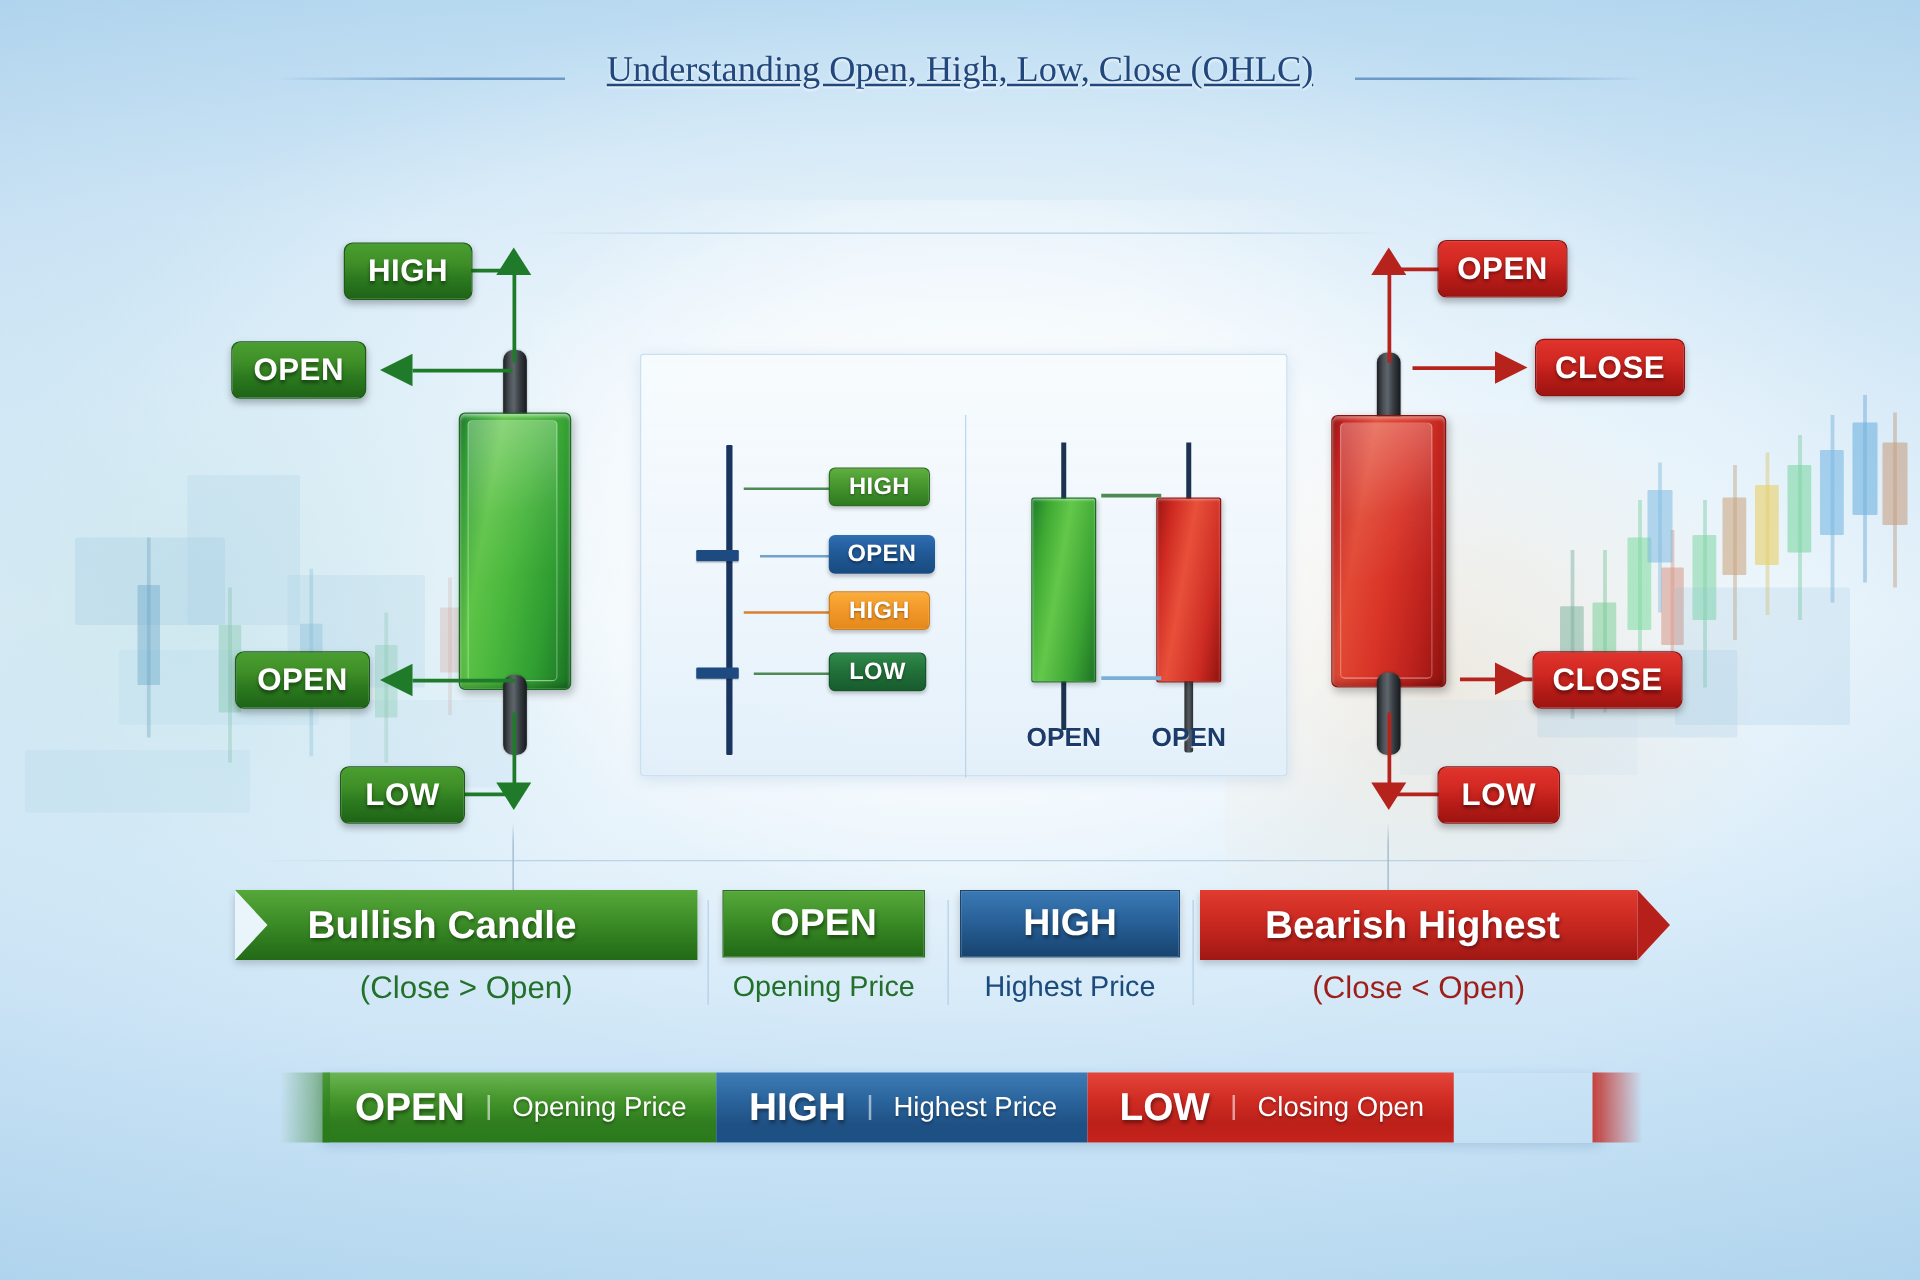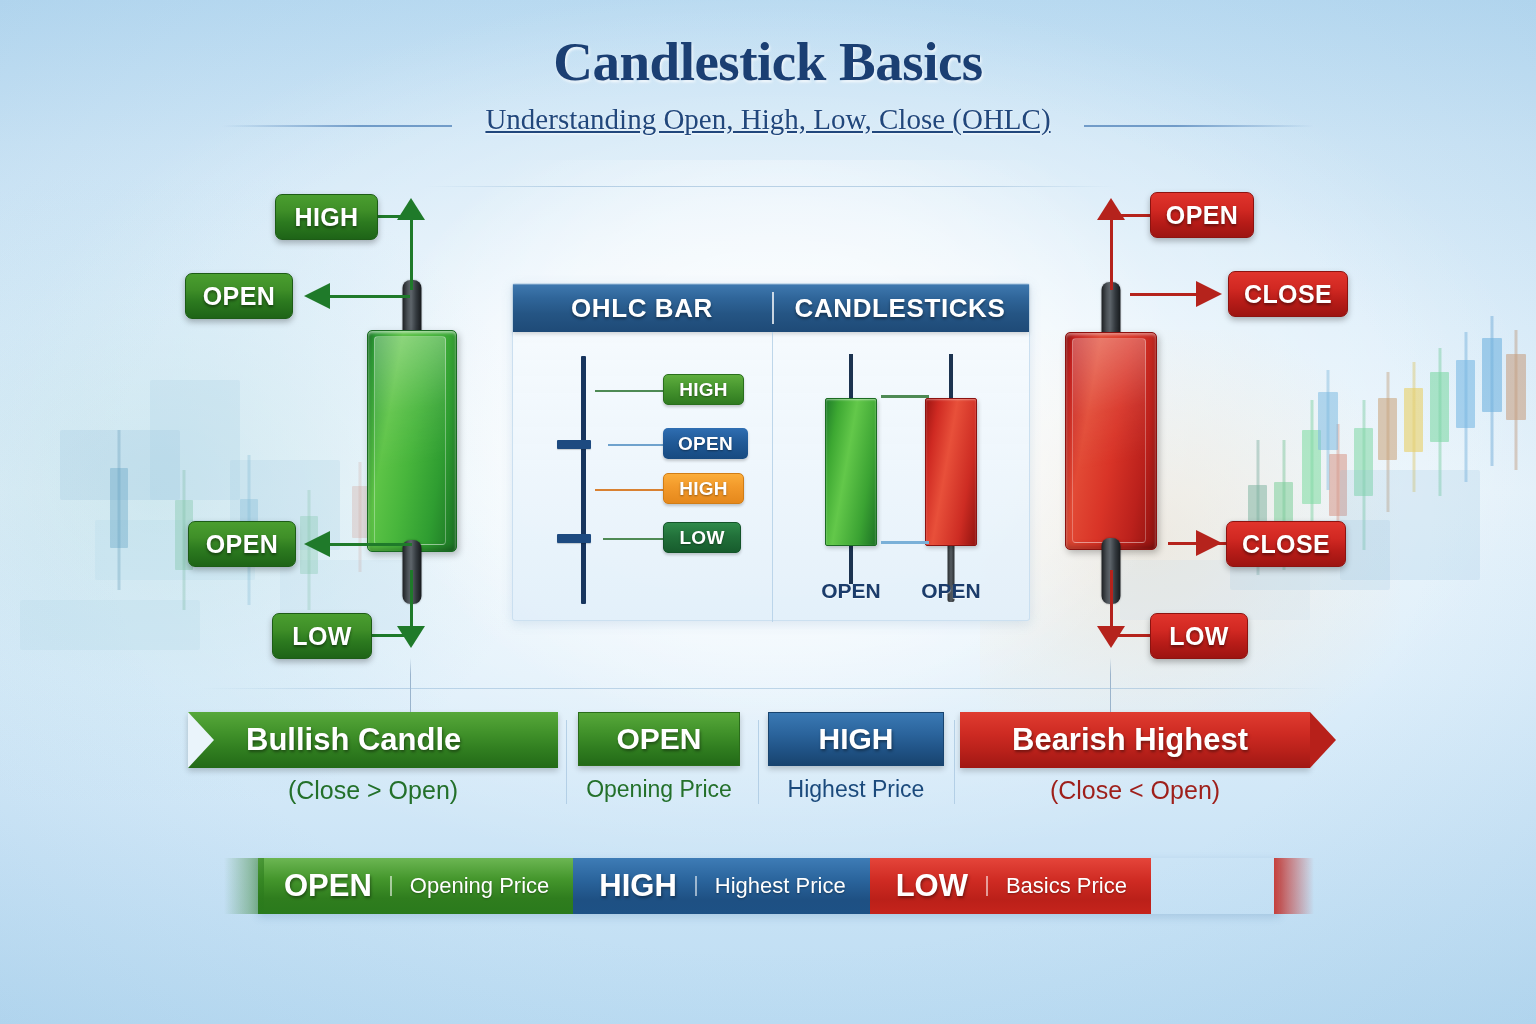--- a/index.html
+++ b/index.html
@@ -307,21 +307,20 @@
 
   <div class="blocks" style="left:1230px; top:520px; width:160px; height:70px; background:rgba(150,195,225,0.20);"></div>
   <div class="blocks" style="left:1340px; top:470px; width:140px; height:110px; background:rgba(140,190,222,0.18);"></div>
   <div class="blocks" style="left:1120px; top:560px; width:190px; height:60px; background:rgba(200,220,235,0.20);"></div>
 
   <div class="haze-center"></div>
   <div class="vignette"></div>
 </div>
 
 <div class="header">
-  <div class="title">Candlestick Basics</div>
   <div class="sub-wrap">
     <span class="sub-rule l"></span>
     <span class="subtitle">Understanding Open, High, Low, Close (OHLC)</span>
     <span class="sub-rule r"></span>
   </div>
 </div>
 
 <div class="stage">
 
   <div class="top-rule"></div>
@@ -368,25 +367,20 @@
   <div class="conn hline-r" style="left:1168px; top:542px; width:58px;"></div>
   <div class="tri" style="left:1196px; top:530px; border-top:13px solid transparent; border-bottom:13px solid transparent; border-left:26px solid #b5231c;"></div>
   <div class="badge badge-red" style="left:1226px; top:521px; width:120px;">CLOSE</div>
 
   <div class="conn vline-r" style="left:1110px; top:570px; height:58px;"></div>
   <div class="tri" style="left:1097px; top:626px; border-left:14px solid transparent; border-right:14px solid transparent; border-top:22px solid #b5231c;"></div>
   <div class="conn hline-r" style="left:1112px; top:634px; width:42px;"></div>
   <div class="badge badge-red" style="left:1150px; top:613px; width:98px;">LOW</div>
 
   <div class="panel">
-    <div class="panel-head">
-      <div>OHLC BAR</div>
-      <div>CANDLESTICKS</div>
-      <div class="head-div"></div>
-    </div>
     <div class="panel-split"></div>
 
     <div class="ohlc-stem" style="left:68px; top:72px; height:248px;"></div>
     <div class="ohlc-tick" style="left:44px; top:156px; width:34px;"></div>
     <div class="ohlc-tick" style="left:44px; top:250px; width:34px;"></div>
 
     <div class="lead" style="left:82px; top:106px; width:72px; background:#4e8a54;"></div>
     <div class="mini-label ml-green" style="left:150px; top:90px; width:81px;">HIGH</div>
 
     <div class="lead" style="left:95px; top:160px; width:60px; background:#6fa2cd;"></div>
@@ -465,19 +459,19 @@
 
     <div class="strip-seg seg-blue">
       <span class="seg-key">HIGH</span>
       <span class="seg-bar"></span>
       <span class="seg-val">Highest Price</span>
     </div>
 
     <div class="strip-seg seg-red">
       <span class="seg-key">LOW</span>
       <span class="seg-bar"></span>
-      <span class="seg-val">Basics Price</span>
+      <span class="seg-val">Closing Open</span>
     </div>
 
     <div class="strip-fade-r"></div>
   </div>
 
 </div>
 
 </body></html>

